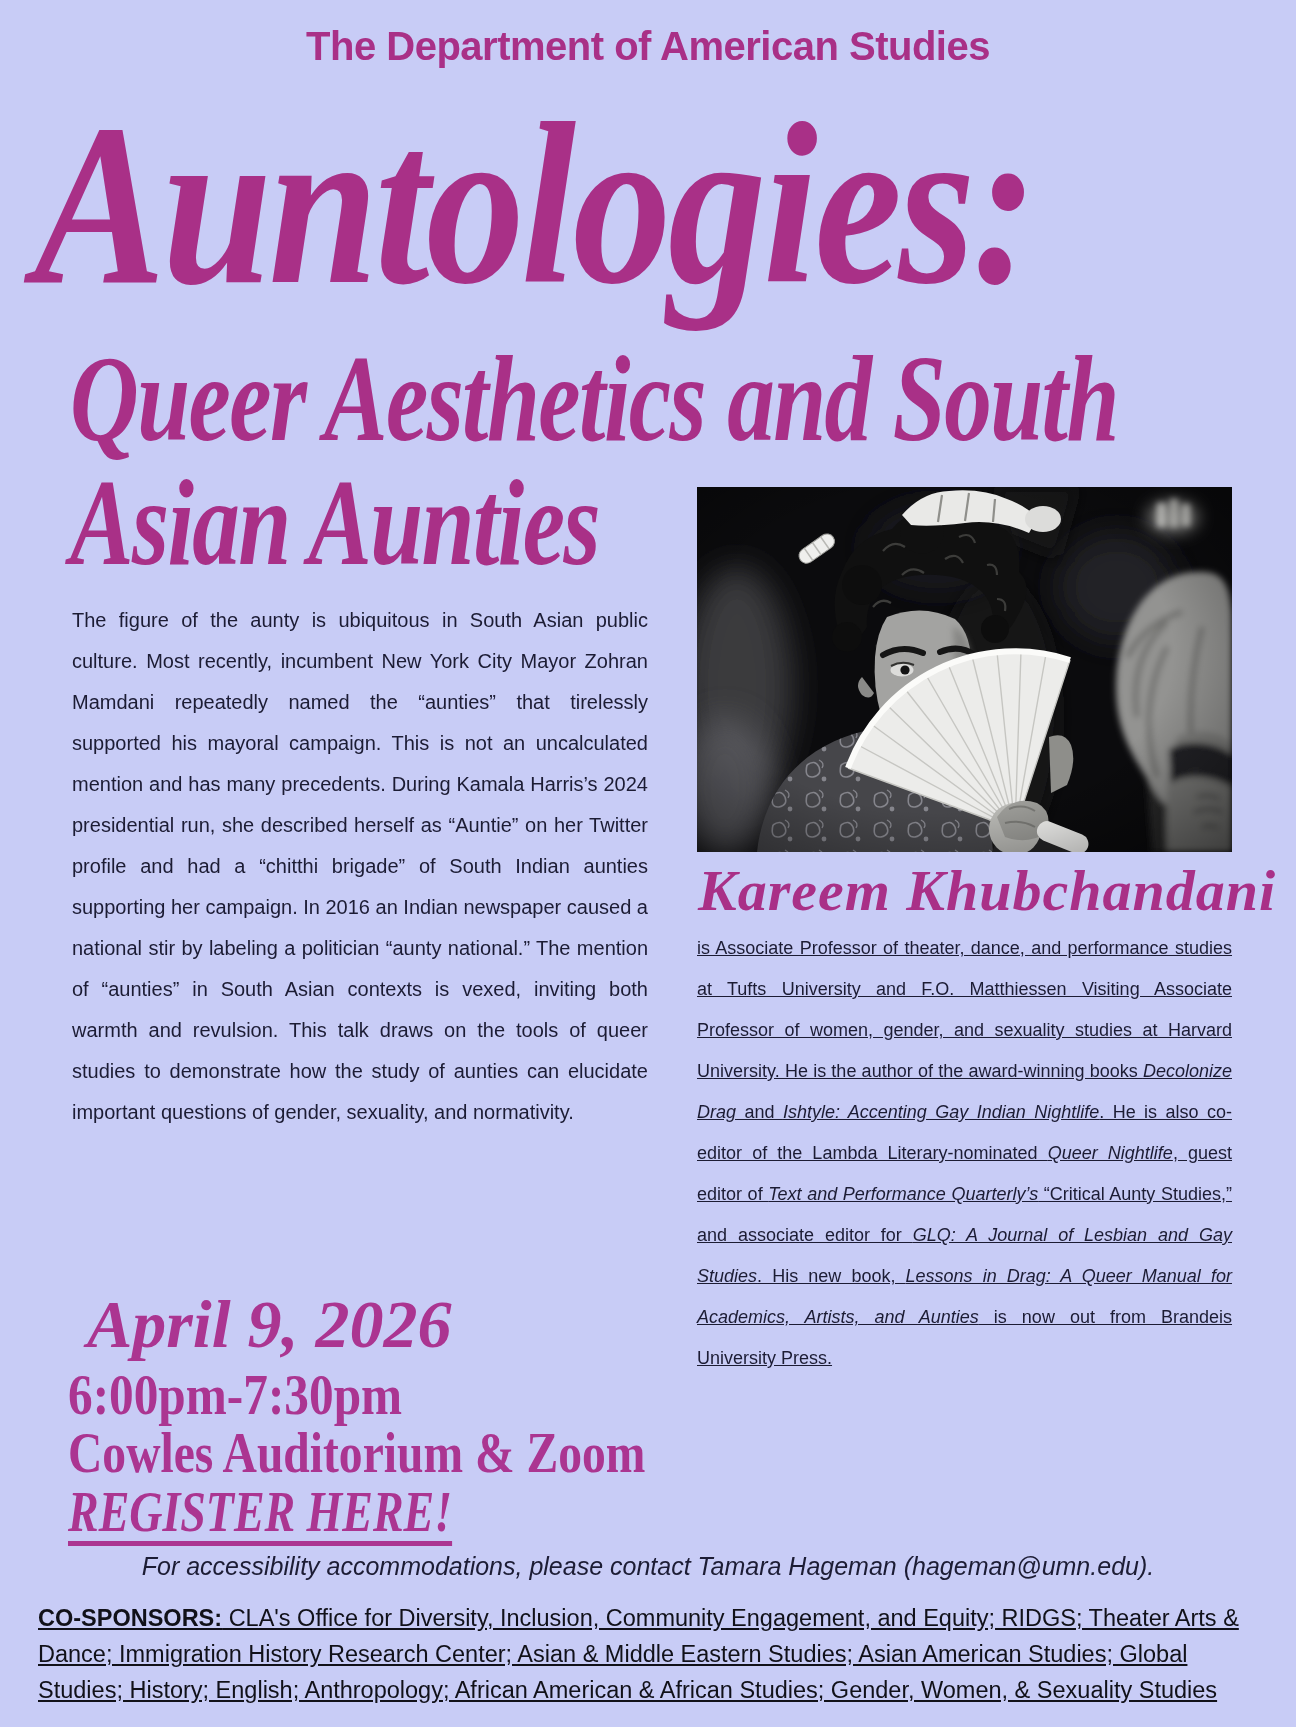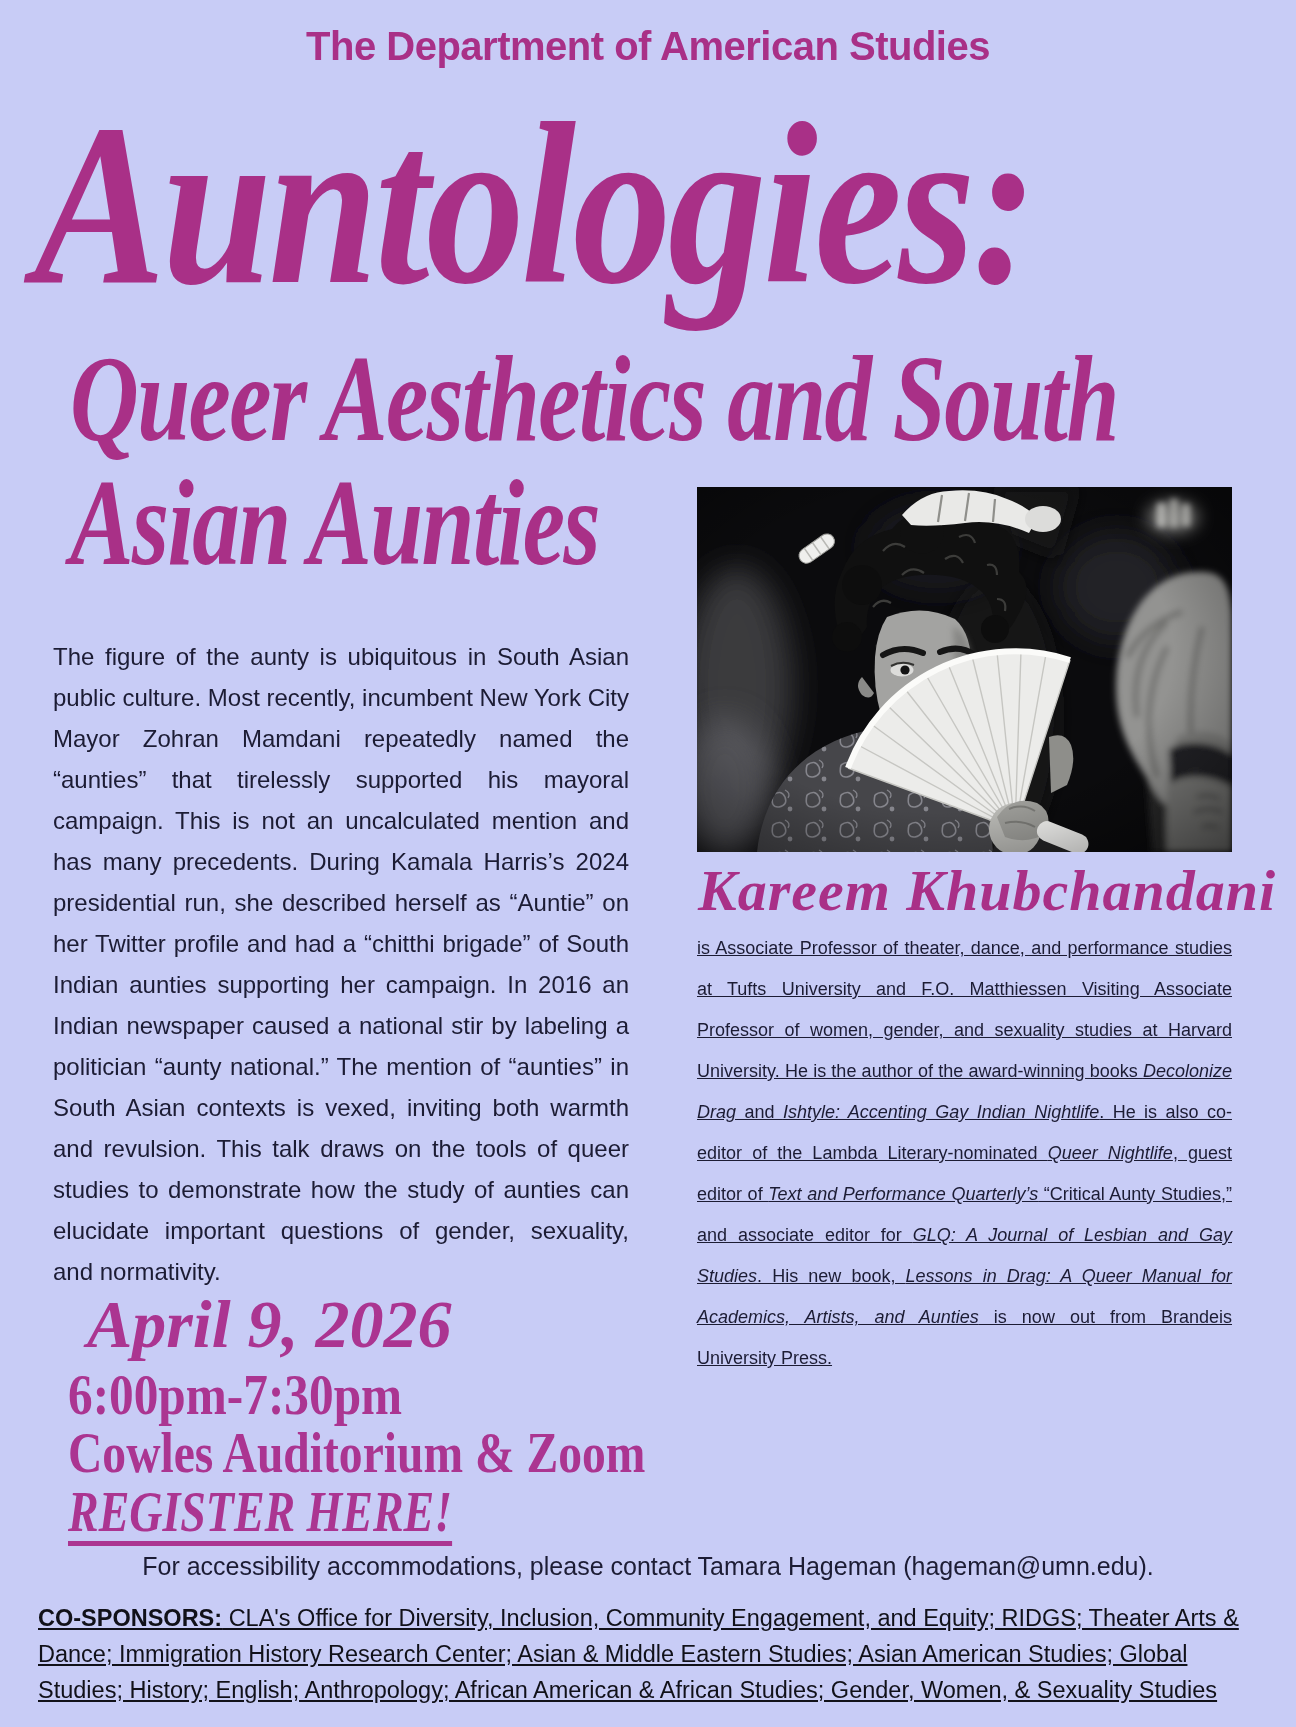--- a/index.html
+++ b/index.html
@@ -43,25 +43,24 @@
     left:34px;top:88px;
     font-size:232px;letter-spacing:-4px;
     transform:scaleX(0.85);transform-origin:left top;
   }
   .subtitle{
     left:70px;
     font-size:122px;letter-spacing:-2px;
     transform:scaleX(0.78);transform-origin:left top;
   }
   .abstract{
-    left:53px;top:600px;width:576px;
-    font-size:24px;line-height:41px;
+    left:72px;top:600px;width:576px;
+    font-size:20px;line-height:41px;
     text-align:justify;
     color:var(--body-text);
-    margin-top:36px;
   }
   .photo{
     left:697px;top:487px;width:535px;height:365px;
   }
   .photo svg{display:block;width:100%;height:100%;}
   .speaker-name{
     left:698px;top:862px;
     font-size:58px;letter-spacing:1px;
   }
   .bio{
@@ -79,21 +78,21 @@
     font-size:56px;font-weight:700;
     color:var(--pink);
     transform:scaleX(0.82);transform-origin:left top;
     text-decoration:underline;
     text-decoration-thickness:5px;
     text-underline-offset:10px;
     cursor:pointer;
   }
   .access{
     left:0;top:1552px;width:100%;
-    text-align:center;
+    text-align:center;font-style:italic;
     font-size:25px;color:var(--body-text);
   }
   .cosponsors{
     left:38px;top:1600px;width:1222px;
     font-size:23.5px;line-height:36px;
     color:var(--footer-text);
     text-align:left;
     text-decoration:underline;
   }
   .cosponsors .lbl{font-weight:700;}

